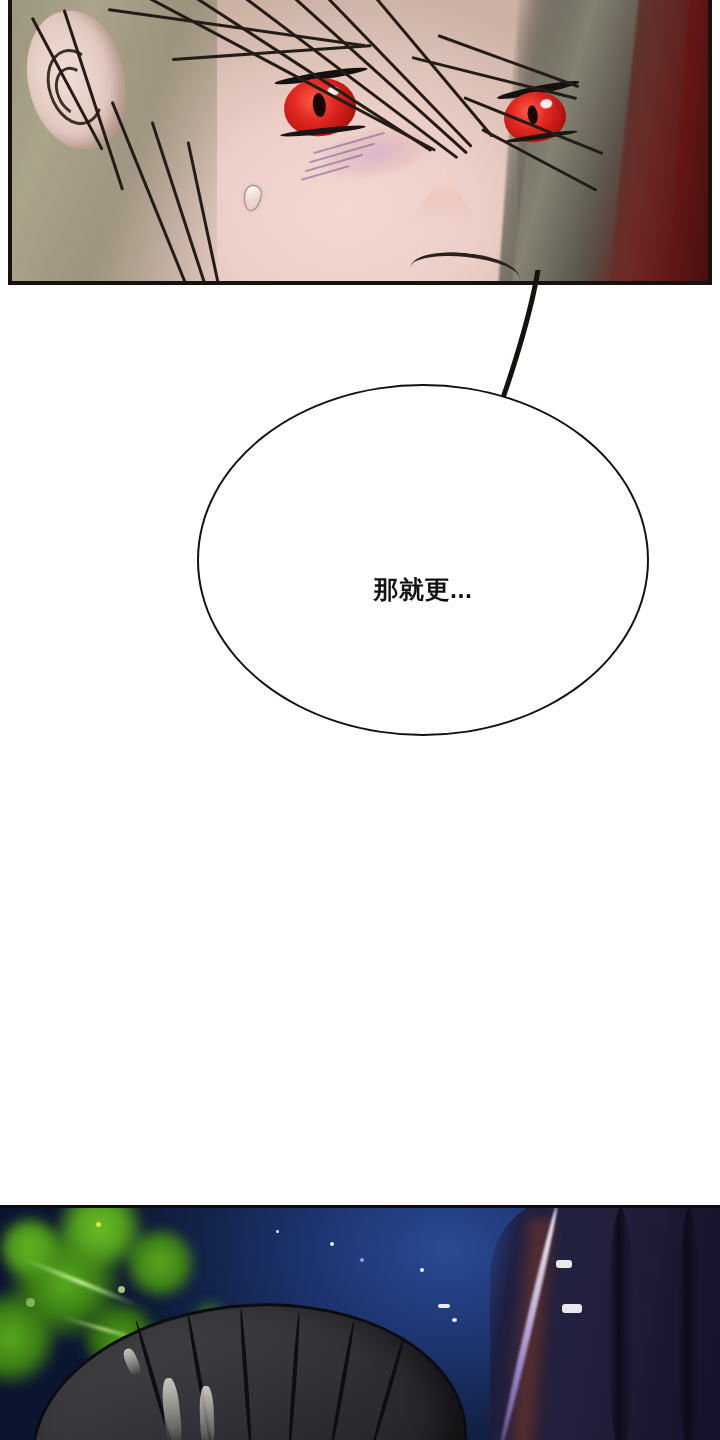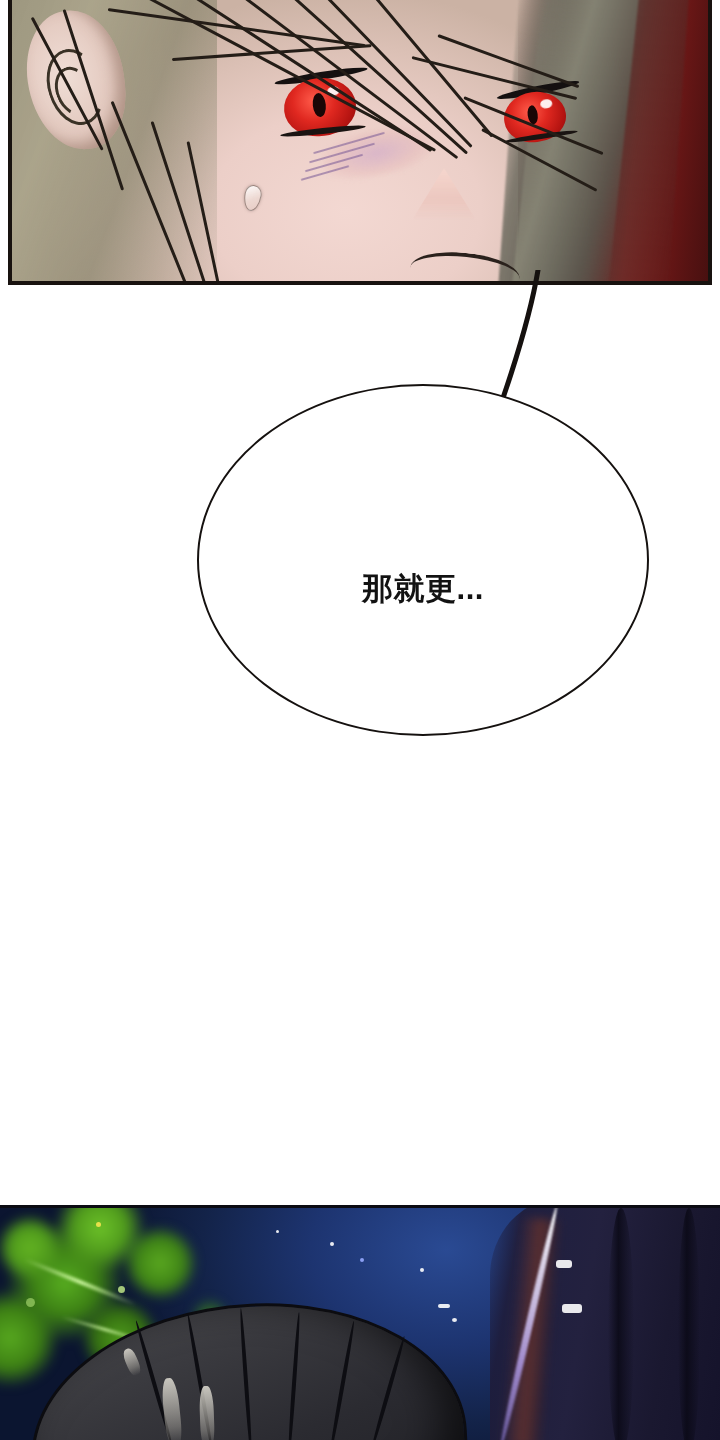--- a/index.html
+++ b/index.html
@@ -249,21 +249,21 @@
   }
   .bubble-text {
     font-family: "Liberation Sans", "DejaVu Sans", sans-serif;
     font-weight: bold;
     color: #121212;
     text-align: center;
     line-height: 1.28;
     letter-spacing: 0.5px;
   }
   .bubble-1 .bubble-text {
-    font-size: 31px;
+    font-size: 25px;
     margin-top: 58px;
   }
   .bubble-2 .bubble-text {
     font-size: 32px;
     margin-top: 18px;
     margin-right: 14px;
   }
   .bubble-text .line { display: block; white-space: pre; }
 
   

